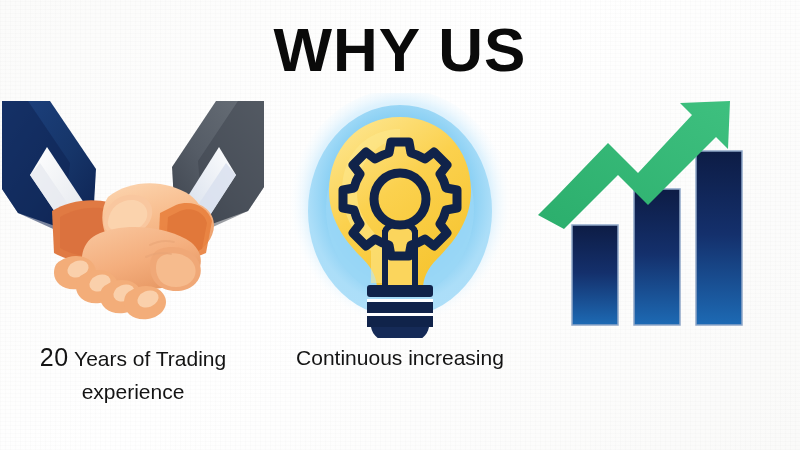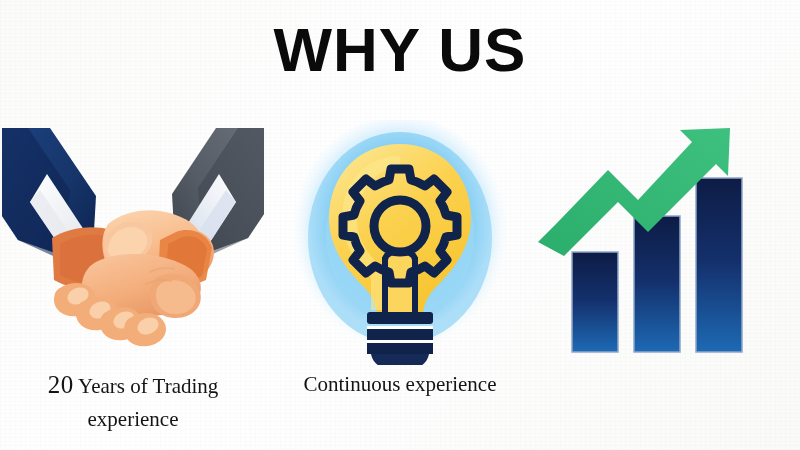--- a/index.html
+++ b/index.html
@@ -34,24 +34,23 @@
     font-size: 62px;
     line-height: 72px;
     font-weight: bold;
     letter-spacing: 1px;
     color: #0a0a0a;
   }
 
   
   .column {
     position: absolute;
-    top: 120px;
+    top: 93px;
     width: 266px;
     height: 330px;
-    font-family: Liberation Serif, serif;
   }
   #col-1 { left: 0px; }
   #col-2 { left: 267px; }
   #col-3 { left: 534px; }
 
   .art {
     position: relative;
     width: 266px;
     height: 245px;
   }
@@ -232,21 +231,21 @@
 
         <rect x="100" y="192" width="66" height="12" rx="3" fill="#10234a"></rect>
         <rect x="100" y="206" width="66" height="3" fill="#ffffff"></rect>
         <rect x="100" y="209" width="66" height="11" fill="#10234a"></rect>
         <rect x="100" y="220" width="66" height="3" fill="#ffffff"></rect>
         <rect x="100" y="223" width="66" height="11" fill="#10234a"></rect>
         <path d="M104,234 L162,234 C160,246 146,252 133,252 C120,252 106,246 104,234 Z" fill="#152a57"></path>
       </svg>
     </div>
     <div class="caption">
-      <span>Continuous experience</span>
+      <span>Continuous increasing</span>
     </div>
   </div>
 
   <div class="column" id="col-3">
     <div class="art">
       <svg width="266" height="245" viewBox="0 0 266 245">
         <defs>
           <linearGradient id="barGrad" x1="0" y1="0" x2="0" y2="1">
             <stop offset="0%" stop-color="#0d1c45"></stop>
             <stop offset="48%" stop-color="#14306c"></stop>

